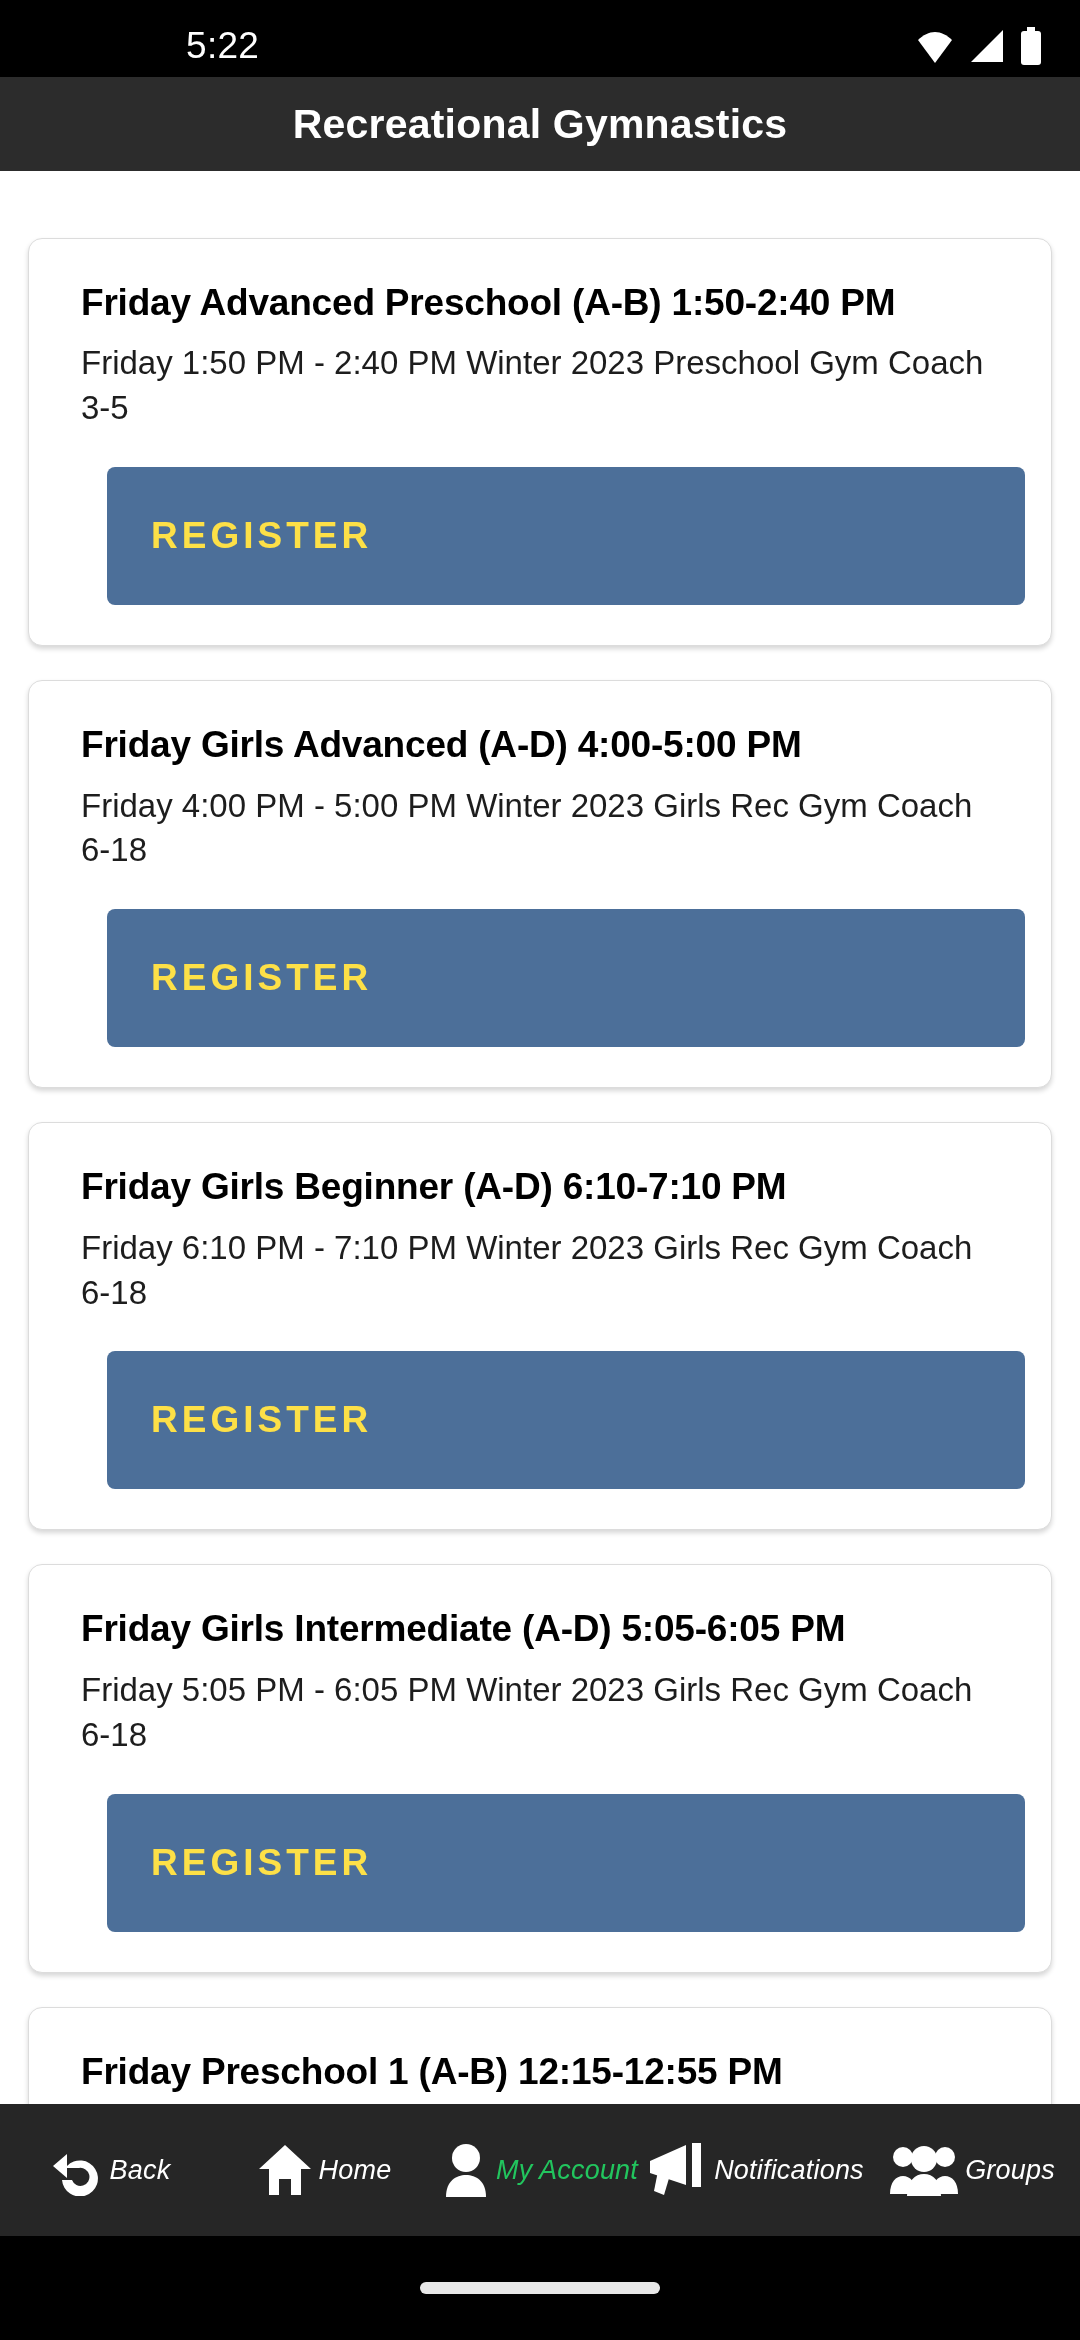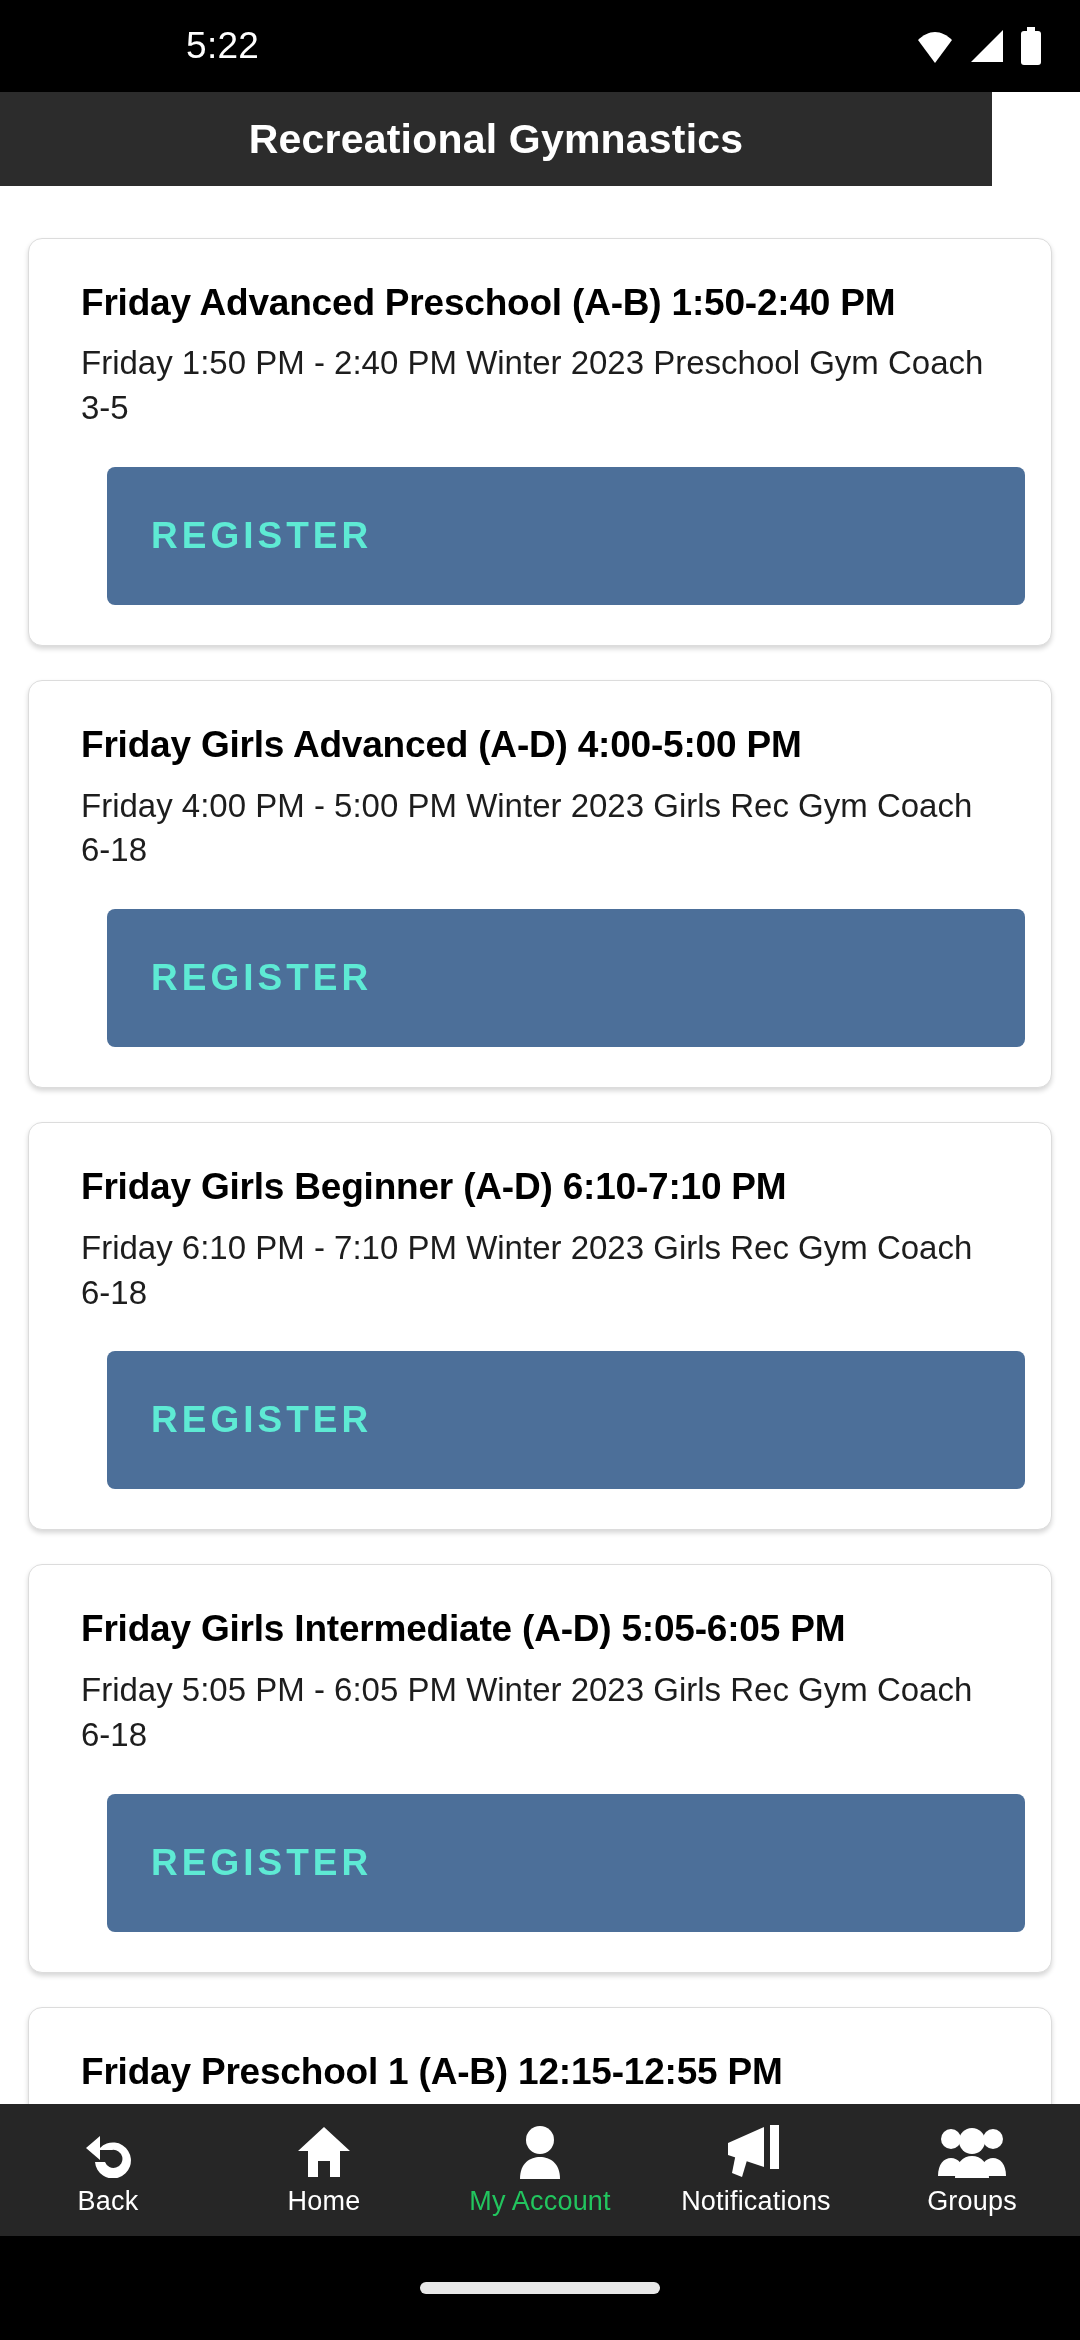--- a/index.html
+++ b/index.html
@@ -22,21 +22,21 @@
     color:#ffffff; font-size:37px; font-weight:400; letter-spacing:0.3px;margin-left:34px;
   }
   .status-icons {
     position:absolute; right:38px; top:50%; transform:translateY(-50%);
     display:flex; align-items:center; gap:15px;
   }
   .status-icons svg { display:block; }
 
   
   .appbar {
-    position:absolute; top:92px; left:0; width:992px; height:94px;
+    position:absolute; top:77px; left:0; width:1080px; height:94px;
     background:#2c2c2c; display:flex; align-items:center; justify-content:center;
   }
   .appbar-title {
     color:#ffffff; font-size:41px; font-weight:bold; letter-spacing:0.2px;
   }
 
   
   .content {
     position:absolute; top:186px; left:0; width:1080px; height:2000px;
     background:#ffffff; overflow:hidden; padding-top:52px;
@@ -58,36 +58,36 @@
   }
   .card-desc {
     font-size:33px; font-weight:400; color:#1d1d1d;
     padding:0 64px 0 52px; margin-top:16px; line-height:1.36;
   }
   .register-btn {
     display:block; width:918px; height:138px;
     margin:36px auto 0 78px;
     background:#4c6f99;
     border:none; border-radius:8px;
-    color:#5eead4; font-size:37px; font-weight:bold;
+    color:#fde047; font-size:37px; font-weight:bold;
     letter-spacing:4px;
     text-align:left; padding-left:44px;
     font-family:"Liberation Sans", sans-serif;
     cursor:pointer;
   }
 
   
   .bottomnav {
     position:absolute; left:0; bottom:104px; width:1080px; height:132px;
     background:#262626; display:flex; align-items:center;
   }
   .navitem {
-    flex:1; display:flex; flex-direction:column;
+    flex:1; display:flex; flex-direction:row;
     align-items:center; justify-content:center; gap:6px;
-    height:100%; cursor:pointer;
+    height:100%; cursor:pointer;font-style:italic;
   }
   .navitem .navicon { height:56px; display:flex; align-items:center; justify-content:center; }
   .navitem .navicon svg { display:block; }
   .navlabel { font-size:27px; color:#ffffff; letter-spacing:0.2px; }
   .navitem.active .navlabel { color:#22c55e; }
 
   
   .gesturearea {
     position:absolute; left:0; bottom:0; width:1080px; height:104px;
     background:#000000; display:flex; align-items:center; justify-content:center;

